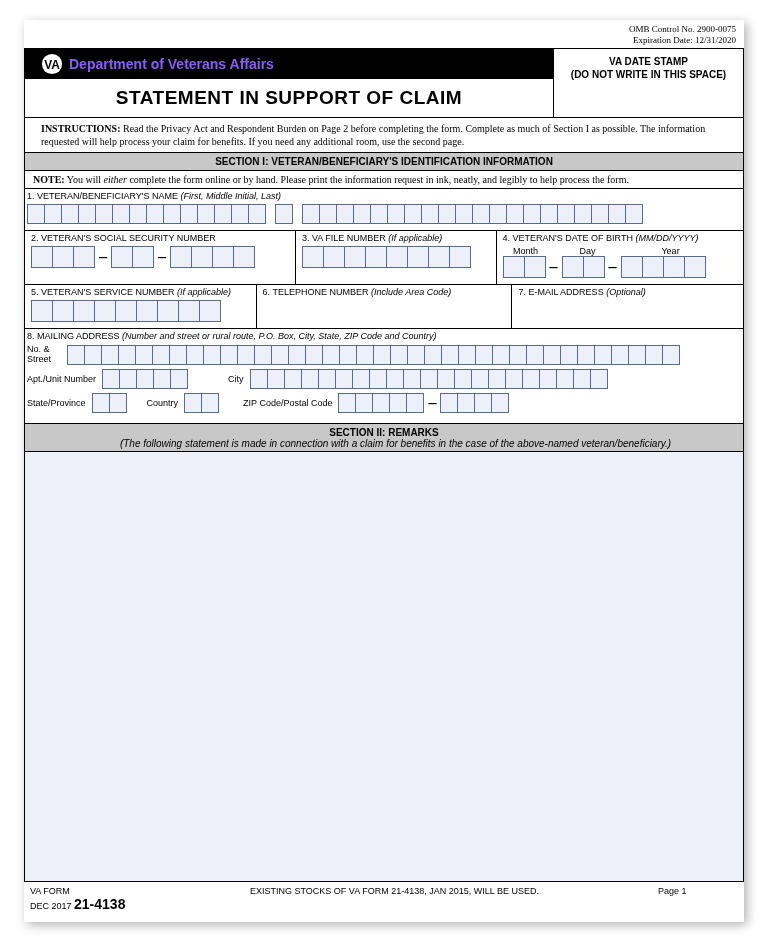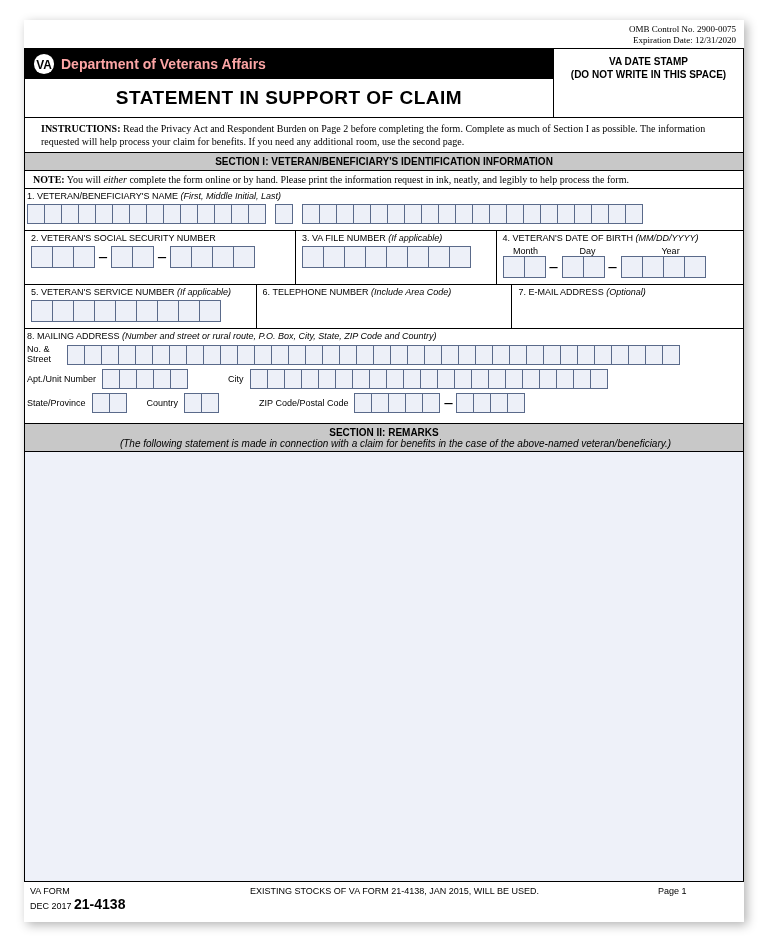--- a/index.html
+++ b/index.html
@@ -20,24 +20,24 @@
     text-align: right;
     font-size: 9px;
     padding: 4px 8px 2px 0;
     line-height: 1.2;
     font-family: "Times New Roman", serif;
   }
   .header-row { display: flex; border: 1px solid #000; }
   .header-left { flex: 1; }
   .black-banner {
     background: #000;
-    color: #fca5a5;
+    color: #8b5cf6;
     display: flex;
     align-items: center;
-    padding: 4px 8px;
+    padding: 4px 16px;
     font-size: 14px;
     font-weight: bold;
     font-family: Arial, sans-serif;
   }
   .logo {
     width: 22px; height: 22px;
     margin-right: 6px;
     display: inline-flex;
     align-items: center;
     justify-content: center;
@@ -407,21 +407,21 @@
       <span class="addr-label2">State/Province</span>
       <div class="char-boxes">
           <div class="cbox"></div>
           <div class="cbox"></div>
         </div>
       <span class="addr-label2" style="margin-left:20px">Country</span>
       <div class="char-boxes">
           <div class="cbox"></div>
           <div class="cbox"></div>
         </div>
-      <span class="addr-label2" style="margin-left:40px">ZIP Code/Postal Code</span>
+      <span class="addr-label2" style="margin-left:24px">ZIP Code/Postal Code</span>
       <div class="sub-dashes">
         <div class="char-boxes">
             <div class="cbox"></div>
             <div class="cbox"></div>
             <div class="cbox"></div>
             <div class="cbox"></div>
             <div class="cbox"></div>
           </div>
         <span class="dash">–</span>
         <div class="char-boxes">

